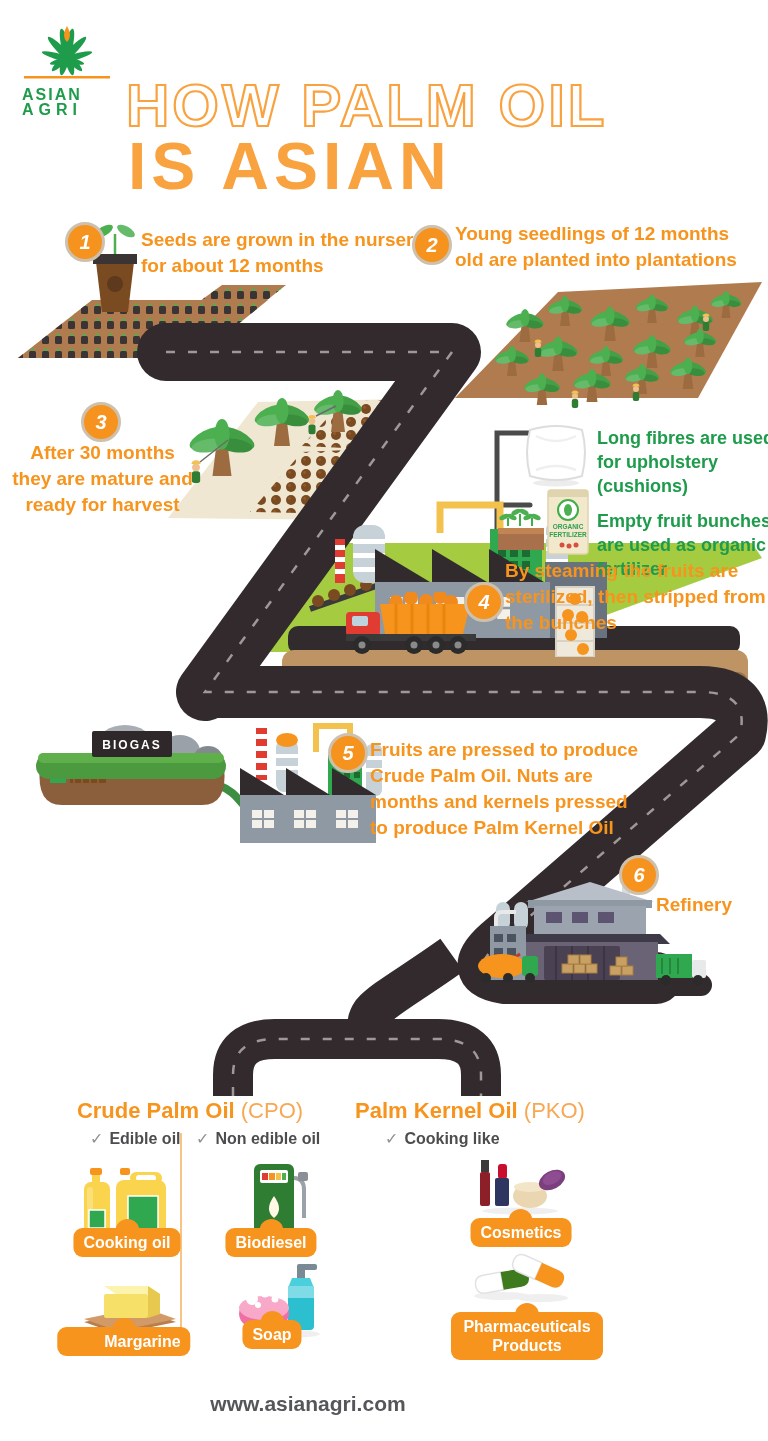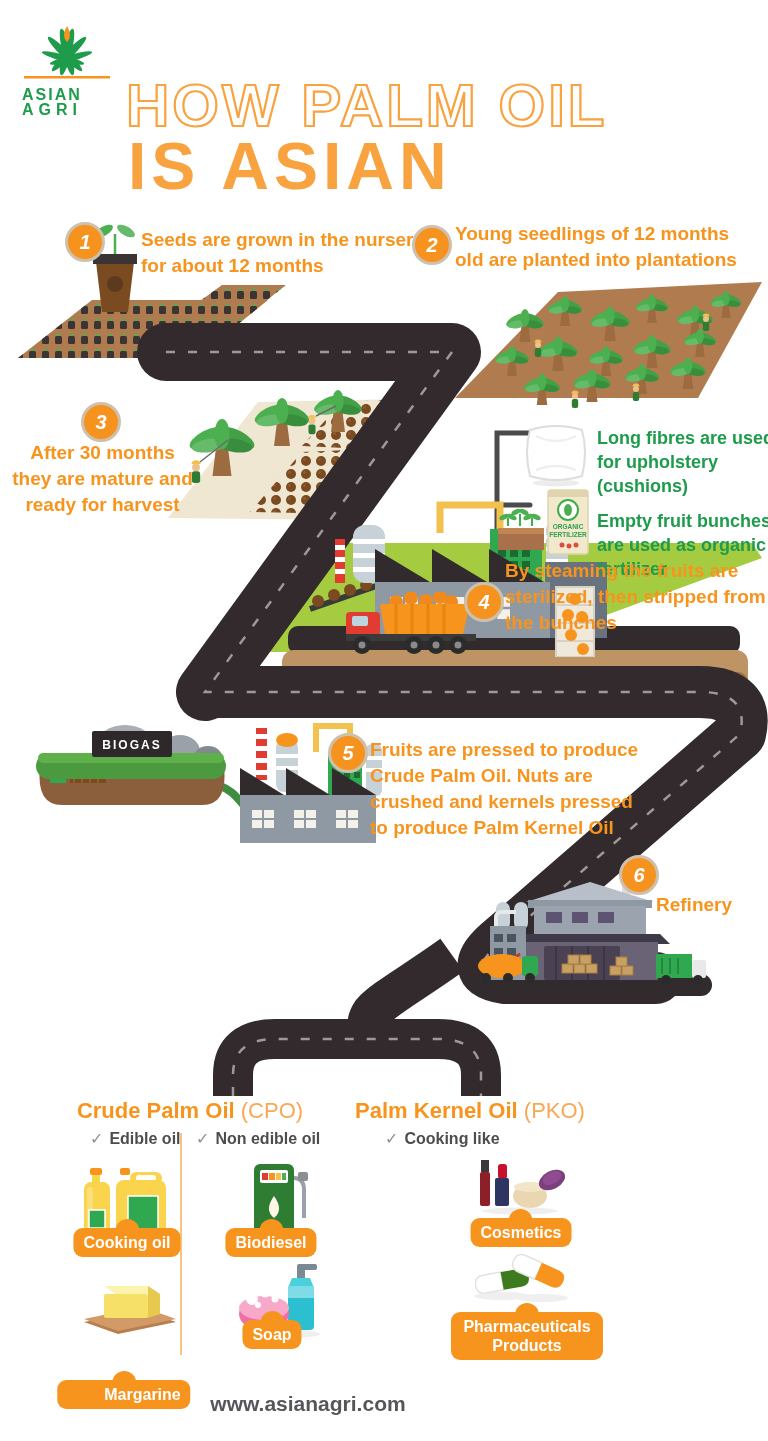--- a/index.html
+++ b/index.html
@@ -381,21 +381,21 @@
   <div class="abs stepnum" style="left:81px;top:402px;">3</div>
   <div class="abs step-text" style="left:10px;top:440px;width:185px;text-align:center;">After 30 months they are mature and ready for harvest</div>
 
   <div class="abs green-note" style="left:597px;top:426px;width:180px;">Long fibres are used for upholstery (cushions)</div>
   <div class="abs green-note" style="left:597px;top:509px;width:180px;">Empty fruit bunches are used as organic fertilizer</div>
 
   <div class="abs stepnum" style="left:464px;top:582px;">4</div>
   <div class="abs step-text" style="left:505px;top:558px;width:262px;">By steaming the fruits are sterilized, then stripped from the bunches</div>
 
   <div class="abs stepnum" style="left:328px;top:733px;">5</div>
-  <div class="abs step-text" style="left:370px;top:737px;width:272px;">Fruits are pressed to produce Crude Palm Oil. Nuts are crushed and kernels pressed to produce Palm Kernel Oil</div>
+  <div class="abs step-text" style="left:370px;top:737px;width:272px;">Fruits are pressed to produce Crude Palm Oil. Nuts are months and kernels pressed to produce Palm Kernel Oil</div>
 
   <div class="abs stepnum" style="left:619px;top:855px;">6</div>
   <div class="abs step-text" style="left:656px;top:861px;width:110px;margin-top:31px;">Refinery</div>
 
   <div class="abs sec-title" style="left:60px;top:1098px;">
     <span>Crude Palm Oil</span>
     <span class="abbr">(CPO)</span>
   </div>
   <div class="abs check-row" style="left:90px;top:1129px;">
     <span class="check">✓</span><span>Edible oil</span>
@@ -443,21 +443,21 @@
   </svg>
   <div class="abs badge" style="left:271px;top:1228px;">Biodiesel</div>
 
   <svg class="abs" style="left:80px;top:1272px;" width="100" height="66">
     <polygon points="4,50 62,38 96,50 38,62" fill="#B97E4F"></polygon>
     <polygon points="4,47 62,35 96,47 38,59" fill="#D29A66"></polygon>
     <polygon points="24,14 68,14 80,22 36,22" fill="#FCF3AC"></polygon>
     <rect x="24" y="22" width="44" height="24" rx="2" fill="#F6E068"></rect>
     <polygon points="68,14 80,22 80,42 68,46" fill="#E8C94F"></polygon>
   </svg>
-  <div class="abs badge" style="left:124px;top:1380px;padding-left:47px;">Margarine</div>
+  <div class="abs badge" style="left:124px;top:1327px;padding-left:47px;">Margarine</div>
 
   <svg class="abs" style="left:238px;top:1258px;" width="86" height="82">
     <ellipse cx="50" cy="76" rx="32" ry="4" fill="#EFEFEF"></ellipse>
     <rect x="59" y="6" width="20" height="6" rx="2" fill="#7A8A94"></rect>
     <rect x="59" y="10" width="8" height="12" fill="#7A8A94"></rect>
     <polygon points="54,20 72,20 76,30 50,30" fill="#49D0DC"></polygon>
     <rect x="50" y="28" width="26" height="44" rx="4" fill="#2BBFCF"></rect>
     <rect x="50" y="28" width="26" height="12" fill="#7FDCE6"></rect>
     <ellipse cx="26" cy="56" rx="25" ry="17" fill="#EF6FA5"></ellipse>
     <ellipse cx="26" cy="50" rx="25" ry="12" fill="#F8A8C8"></ellipse>

